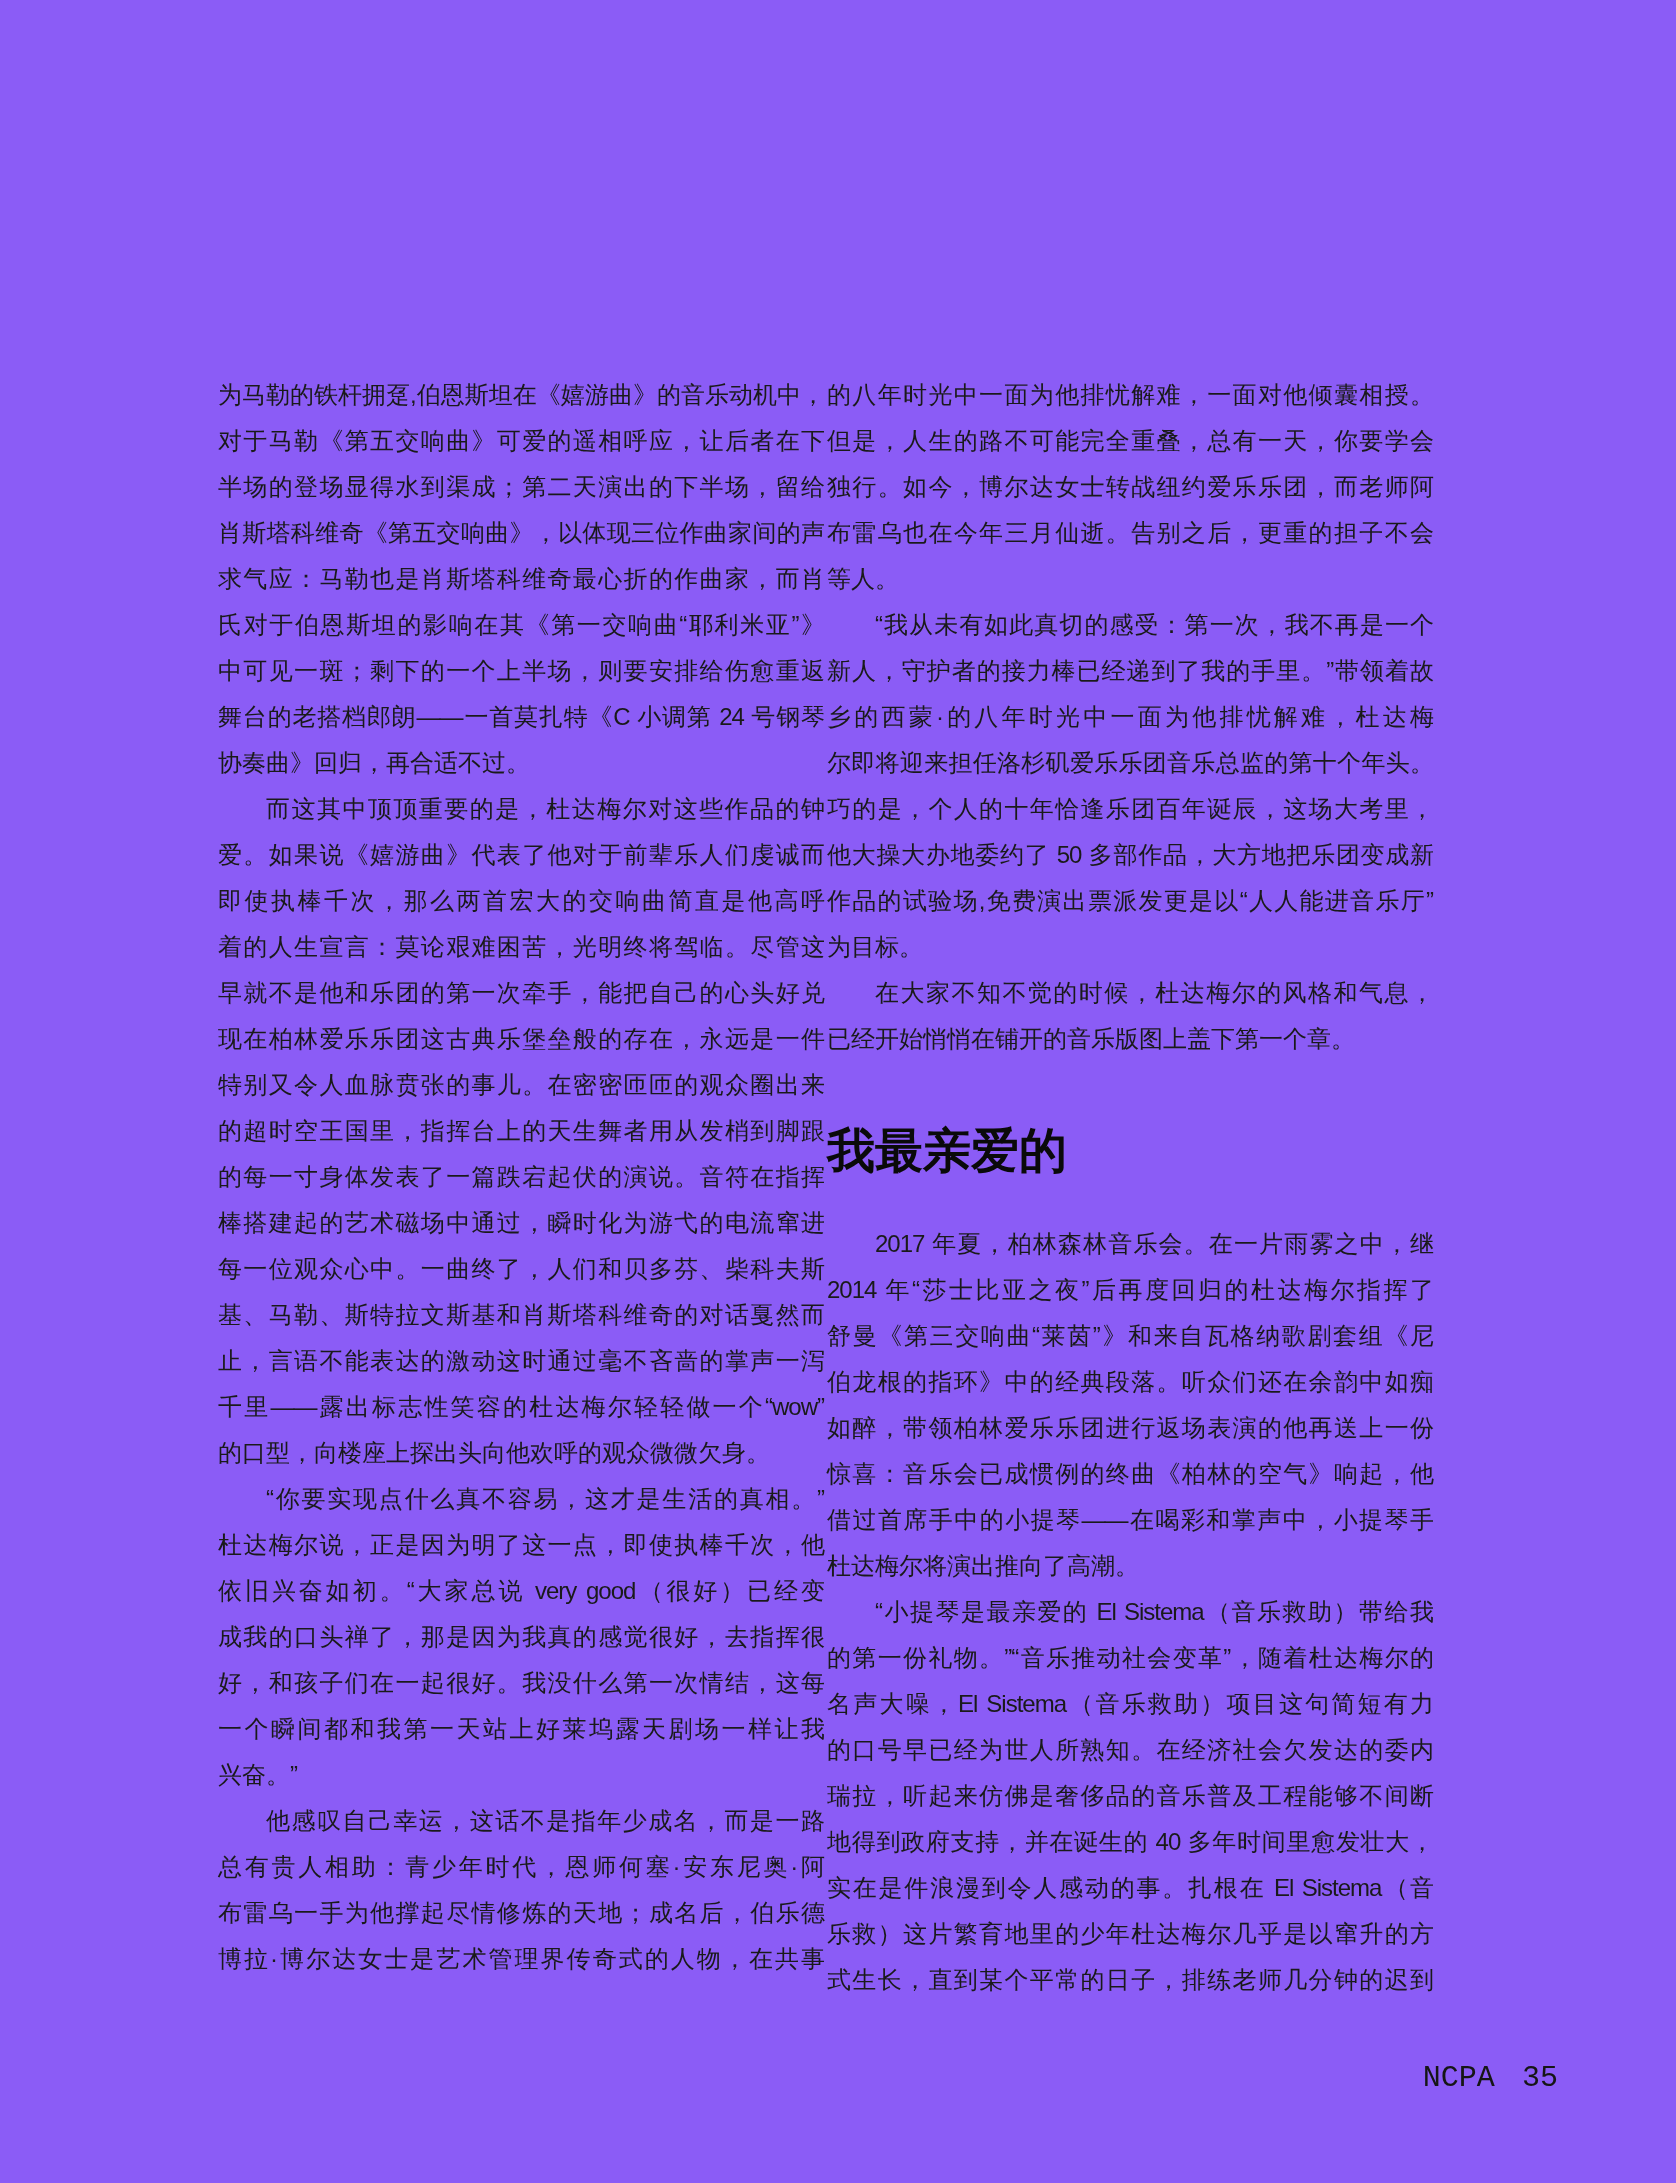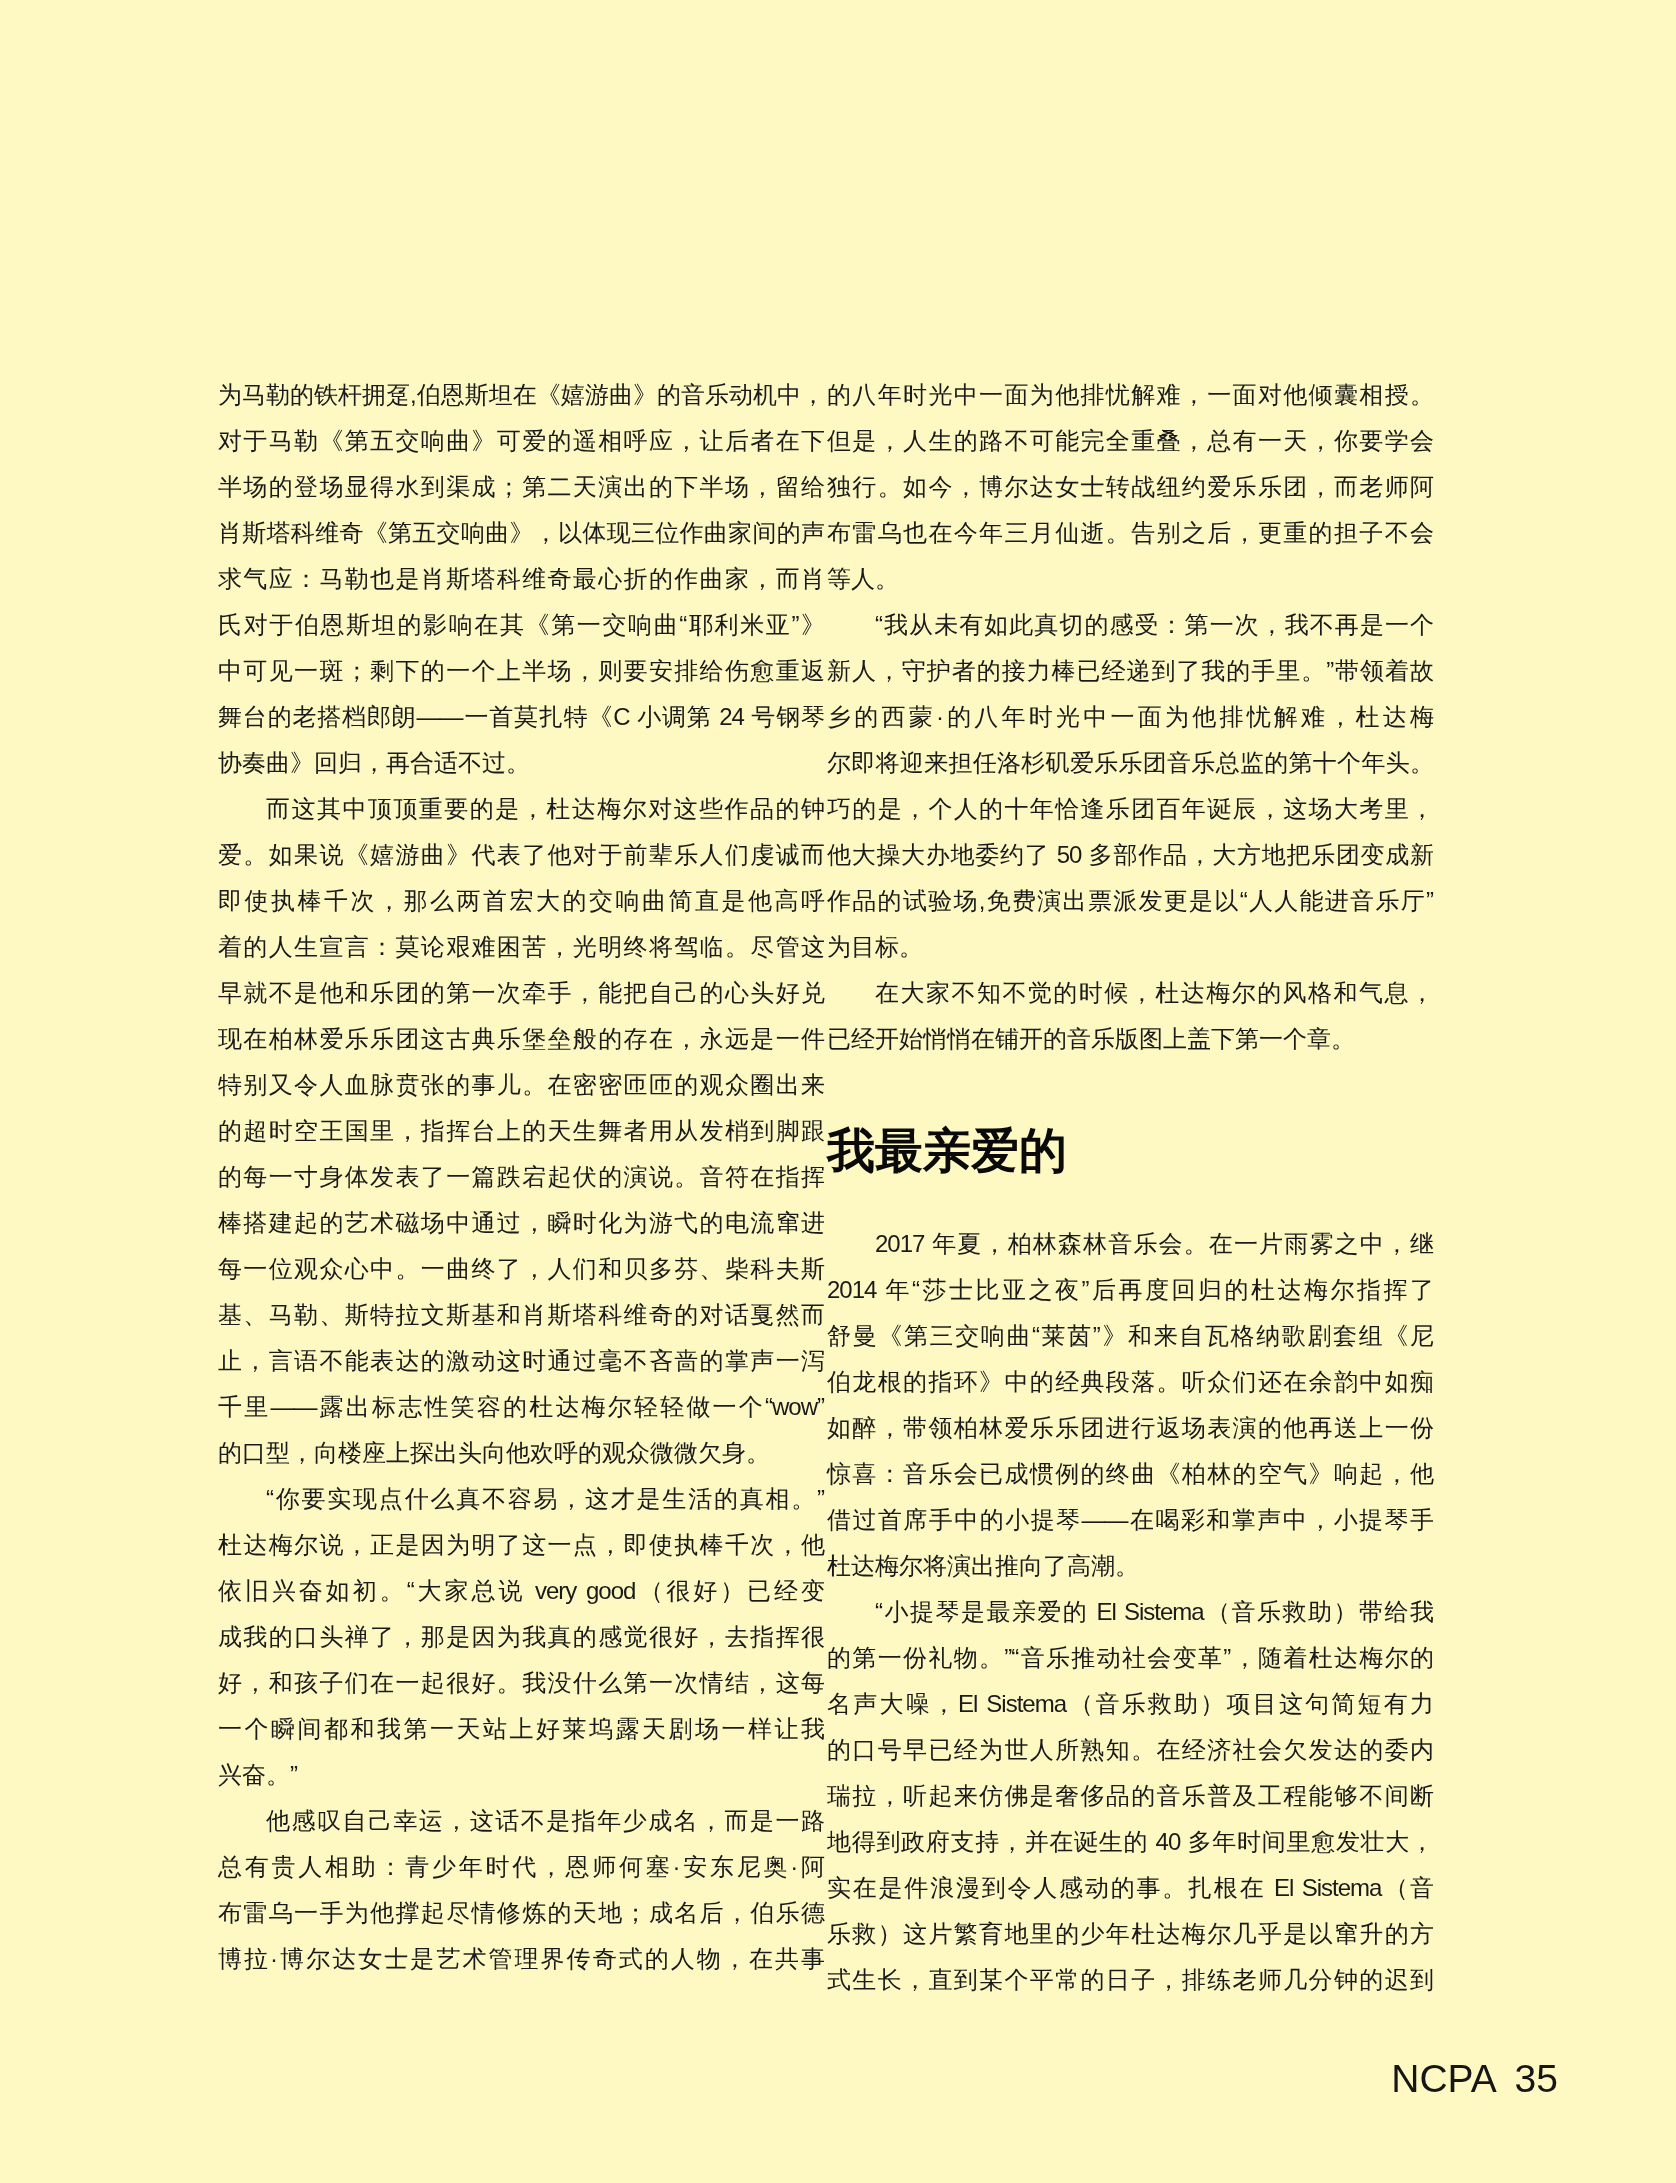--- a/index.html
+++ b/index.html
@@ -4,21 +4,21 @@
 <style>
   html, body {
     margin: 0;
     padding: 0;
     background: #ffffff;
   }
   .page {
     position: relative;
     width: 1676px;
     height: 2183px;
-    background: #fef9c3;
+    background: #8b5cf6;
     overflow: hidden;
     font-family: "Liberation Sans", sans-serif;
     color: #1a1a1a;
   }
   .col {
     position: absolute;
     top: 372px;
     width: 606px;
     font-size: 24px;
     line-height: 46px;
@@ -47,25 +47,26 @@
     color: #0a0a0a;
     margin-top: 65px;
     margin-bottom: 46px;
     text-align: left;
     text-align-last: left;
   }
   .footer {
     position: absolute;
     top: 2062px;
     right: 118px;
-    font-size: 39px;
+    font-size: 30px;
     line-height: 33px;
     color: #161616;
     word-spacing: 9.2px;
     text-align: right;
+    font-family: Liberation Mono, monospace;
   }
 </style>
 </head>
 <body>
 
 <div class="page">
   <div class="col col-left">
       <div class="line">为马勒的铁杆拥趸,伯恩斯坦在《嬉游曲》的音乐动机中，</div>
       <div class="line">对于马勒《第五交响曲》可爱的遥相呼应，让后者在下</div>
       <div class="line">半场的登场显得水到渠成；第二天演出的下半场，留给</div>

